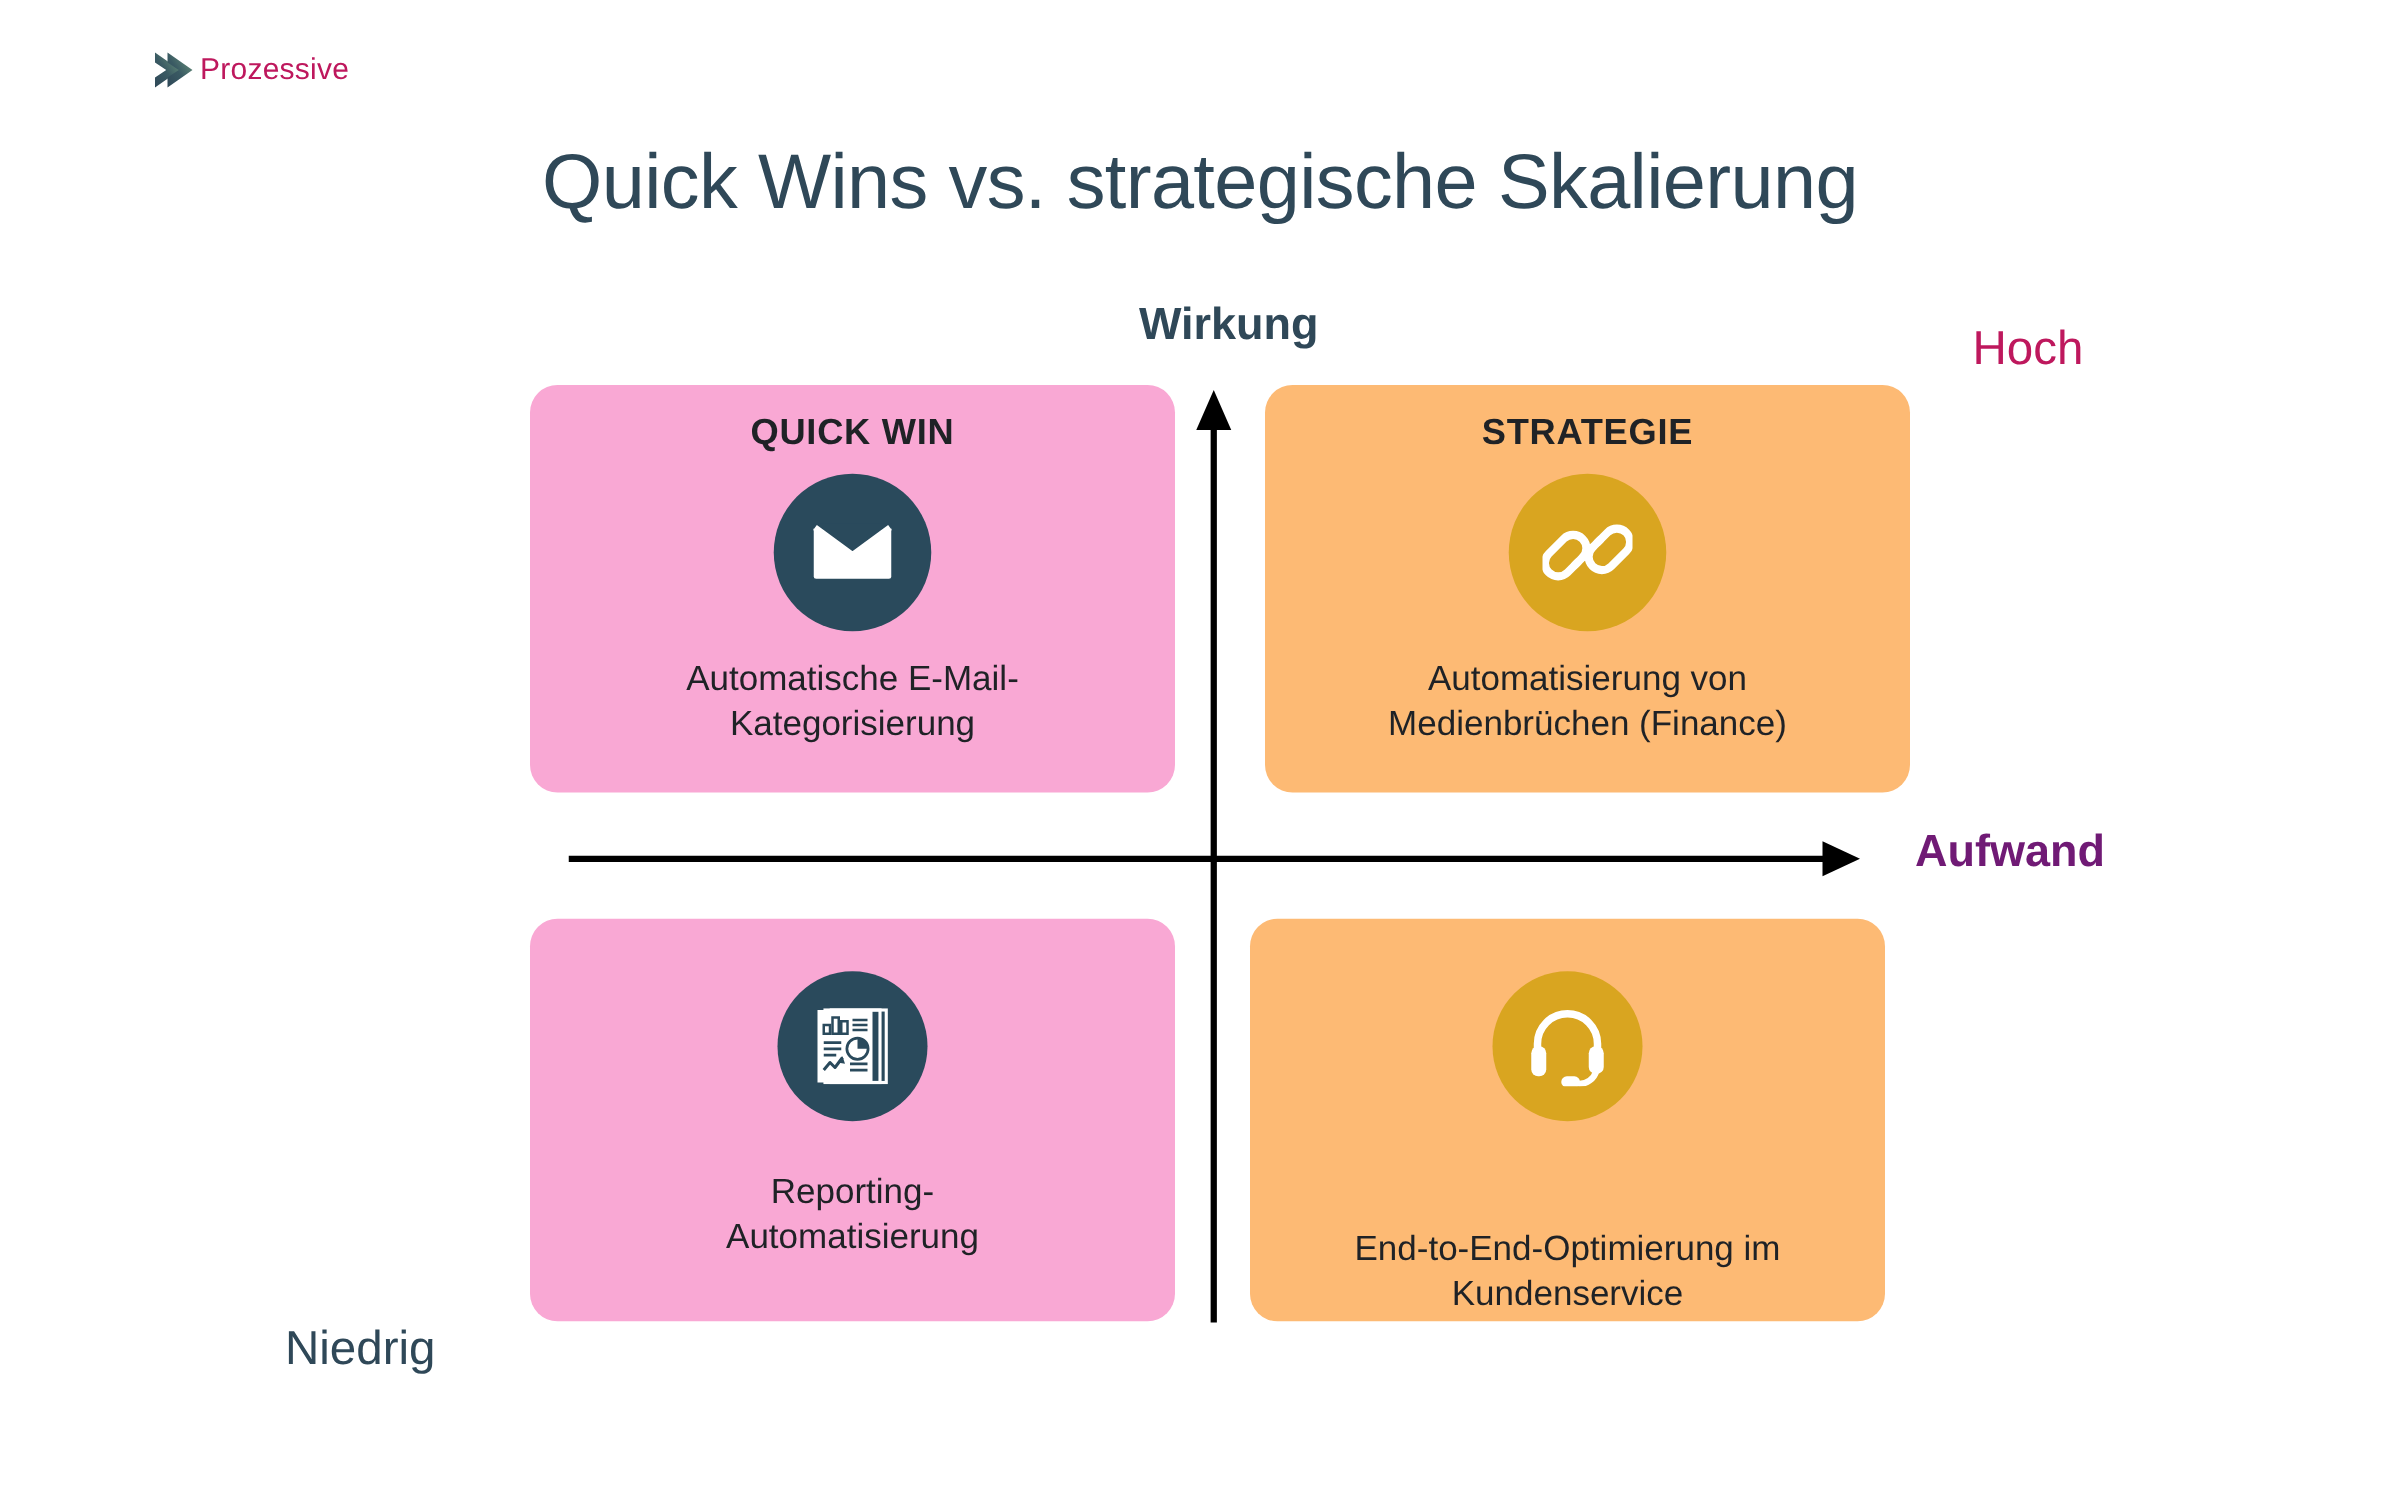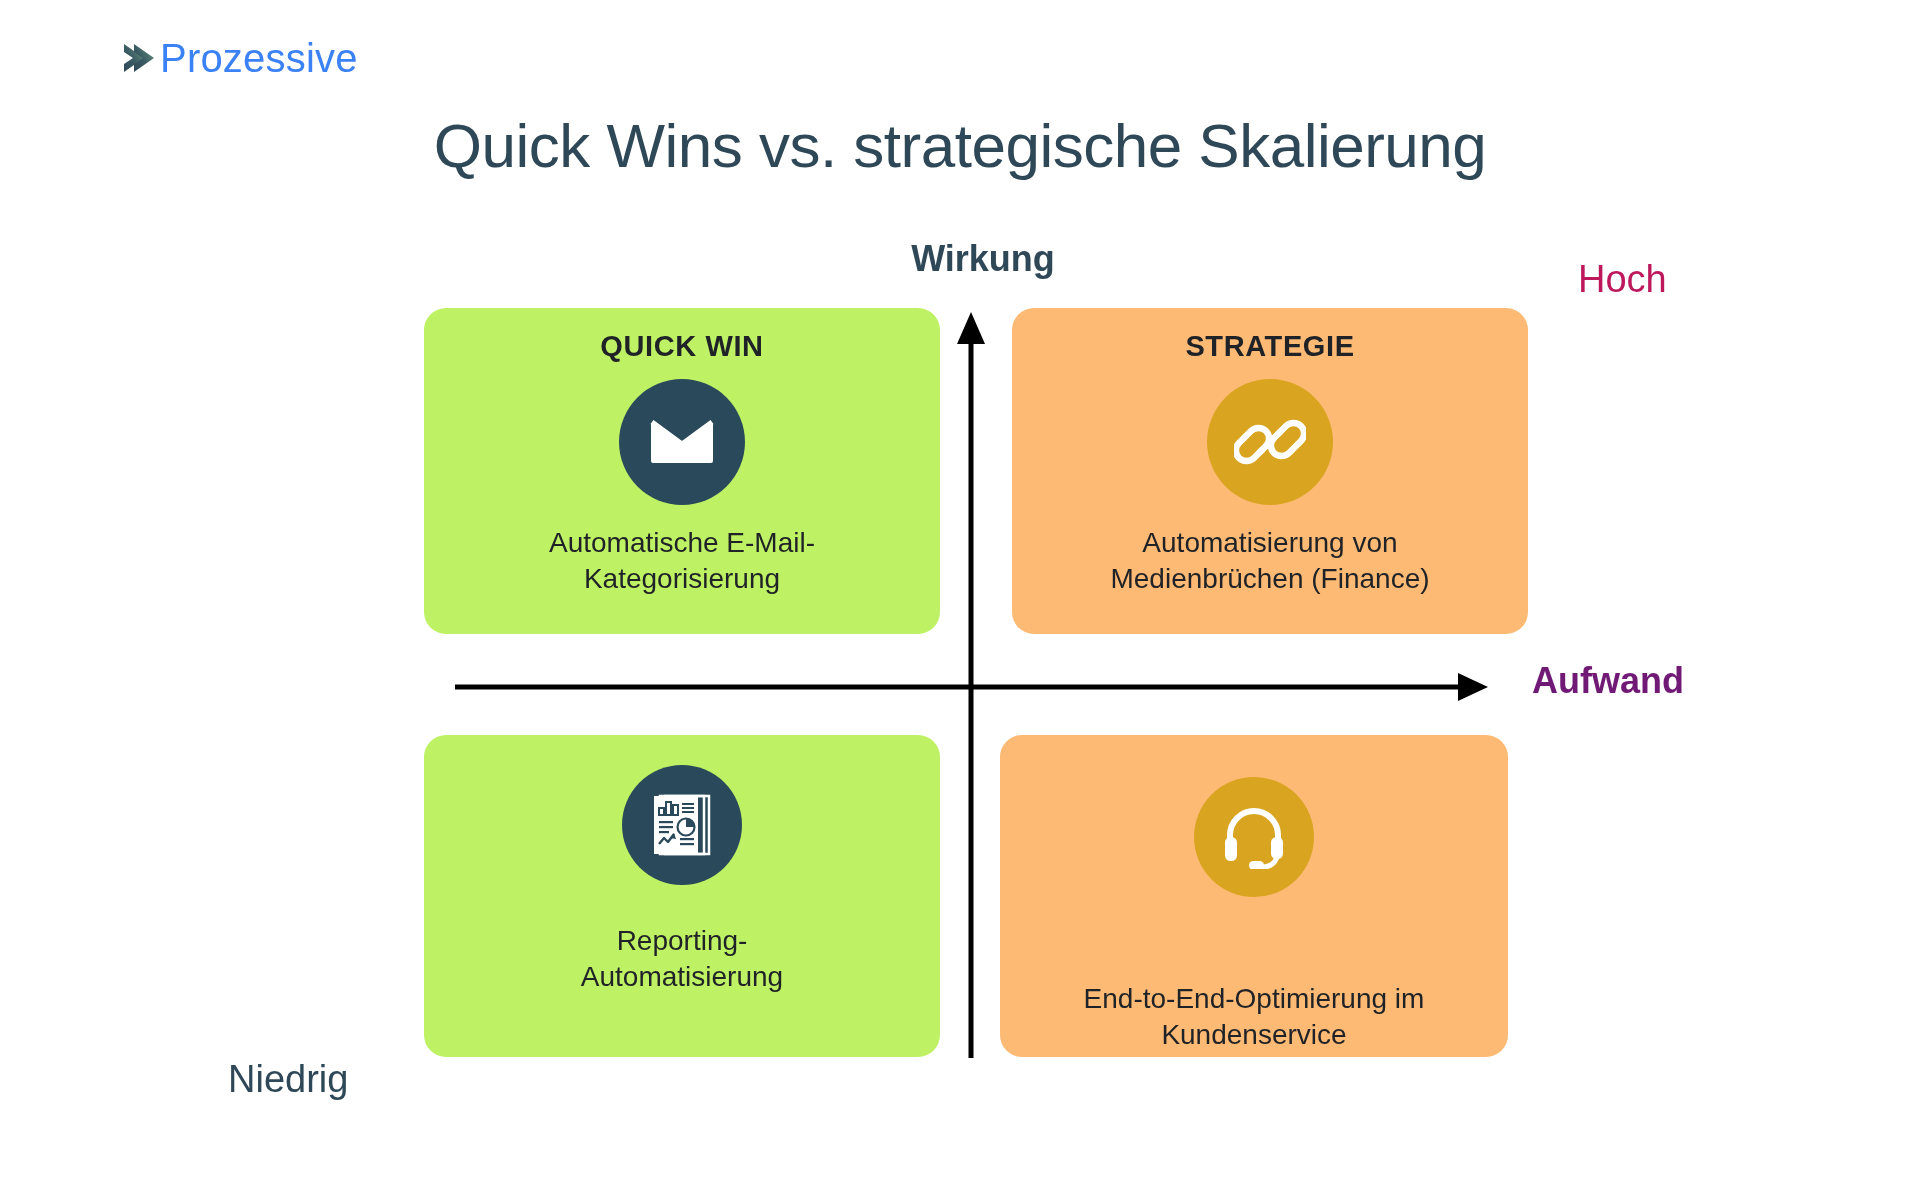--- a/index.html
+++ b/index.html
@@ -21,23 +21,23 @@
   .logo {
     position: absolute;
     left: 118px;
     top: 38px;
     display: flex;
     align-items: center;
     gap: 4px;
   }
   .logo-mark { display: block; }
   .logo-text {
-    font-size: 40px;
-    font-weight: 400;
-    color: #3b82f6;
+    font-size: 24px;
+    font-weight: 400;
+    color: #be185d;
     letter-spacing: 0.2px;
     line-height: 1;
   }
 
   
   .slide-title {
     position: absolute;
     top: 112px;
     left: 0;
     width: 1920px;
@@ -89,21 +89,21 @@
   .axes { position: absolute; left: 0; top: 0; }
 
   
   .card {
     position: absolute;
     border-radius: 22px;
     display: flex;
     flex-direction: column;
     align-items: center;
   }
-  .card-gray   { background: #bef264; }
+  .card-gray   { background: #f9a8d4; }
   .card-yellow { background: #fdba74; }
 
   .card-tag {
     font-size: 29px;
     font-weight: 700;
     color: #1f2226;
     letter-spacing: 0.6px;
     text-align: center;
   }
   .card-icon-wrap {
@@ -118,21 +118,21 @@
     font-size: 28px;
     font-weight: 400;
     color: #1f2226;
     text-align: center;
     line-height: 1.28;
   }
 
   
   #card-quick-win  { left: 424px; top: 308px;  width: 516px; height: 326px; padding-top: 22px; }
   #card-strategie  { left: 1012px; top: 308px; width: 516px; height: 326px; padding-top: 22px; }
-  #card-reporting  { left: 424px; top: 735px;  width: 516px; height: 322px; padding-top: 30px; }
+  #card-reporting  { left: 424px; top: 735px;  width: 516px; height: 322px; padding-top: 42px; }
   #card-kundendienst { left: 1000px; top: 735px; width: 508px; height: 322px; padding-top: 42px; gap: 46px; }
 
   #card-quick-win .card-icon-wrap,
   #card-strategie .card-icon-wrap { width: 126px; height: 126px; margin-top: 16px; }
   #card-reporting .card-icon-wrap,
   #card-kundendienst .card-icon-wrap { width: 120px; height: 120px; }
 
   #card-quick-win .card-text,
   #card-strategie .card-text { margin-top: 20px; }
   #card-reporting .card-text,

